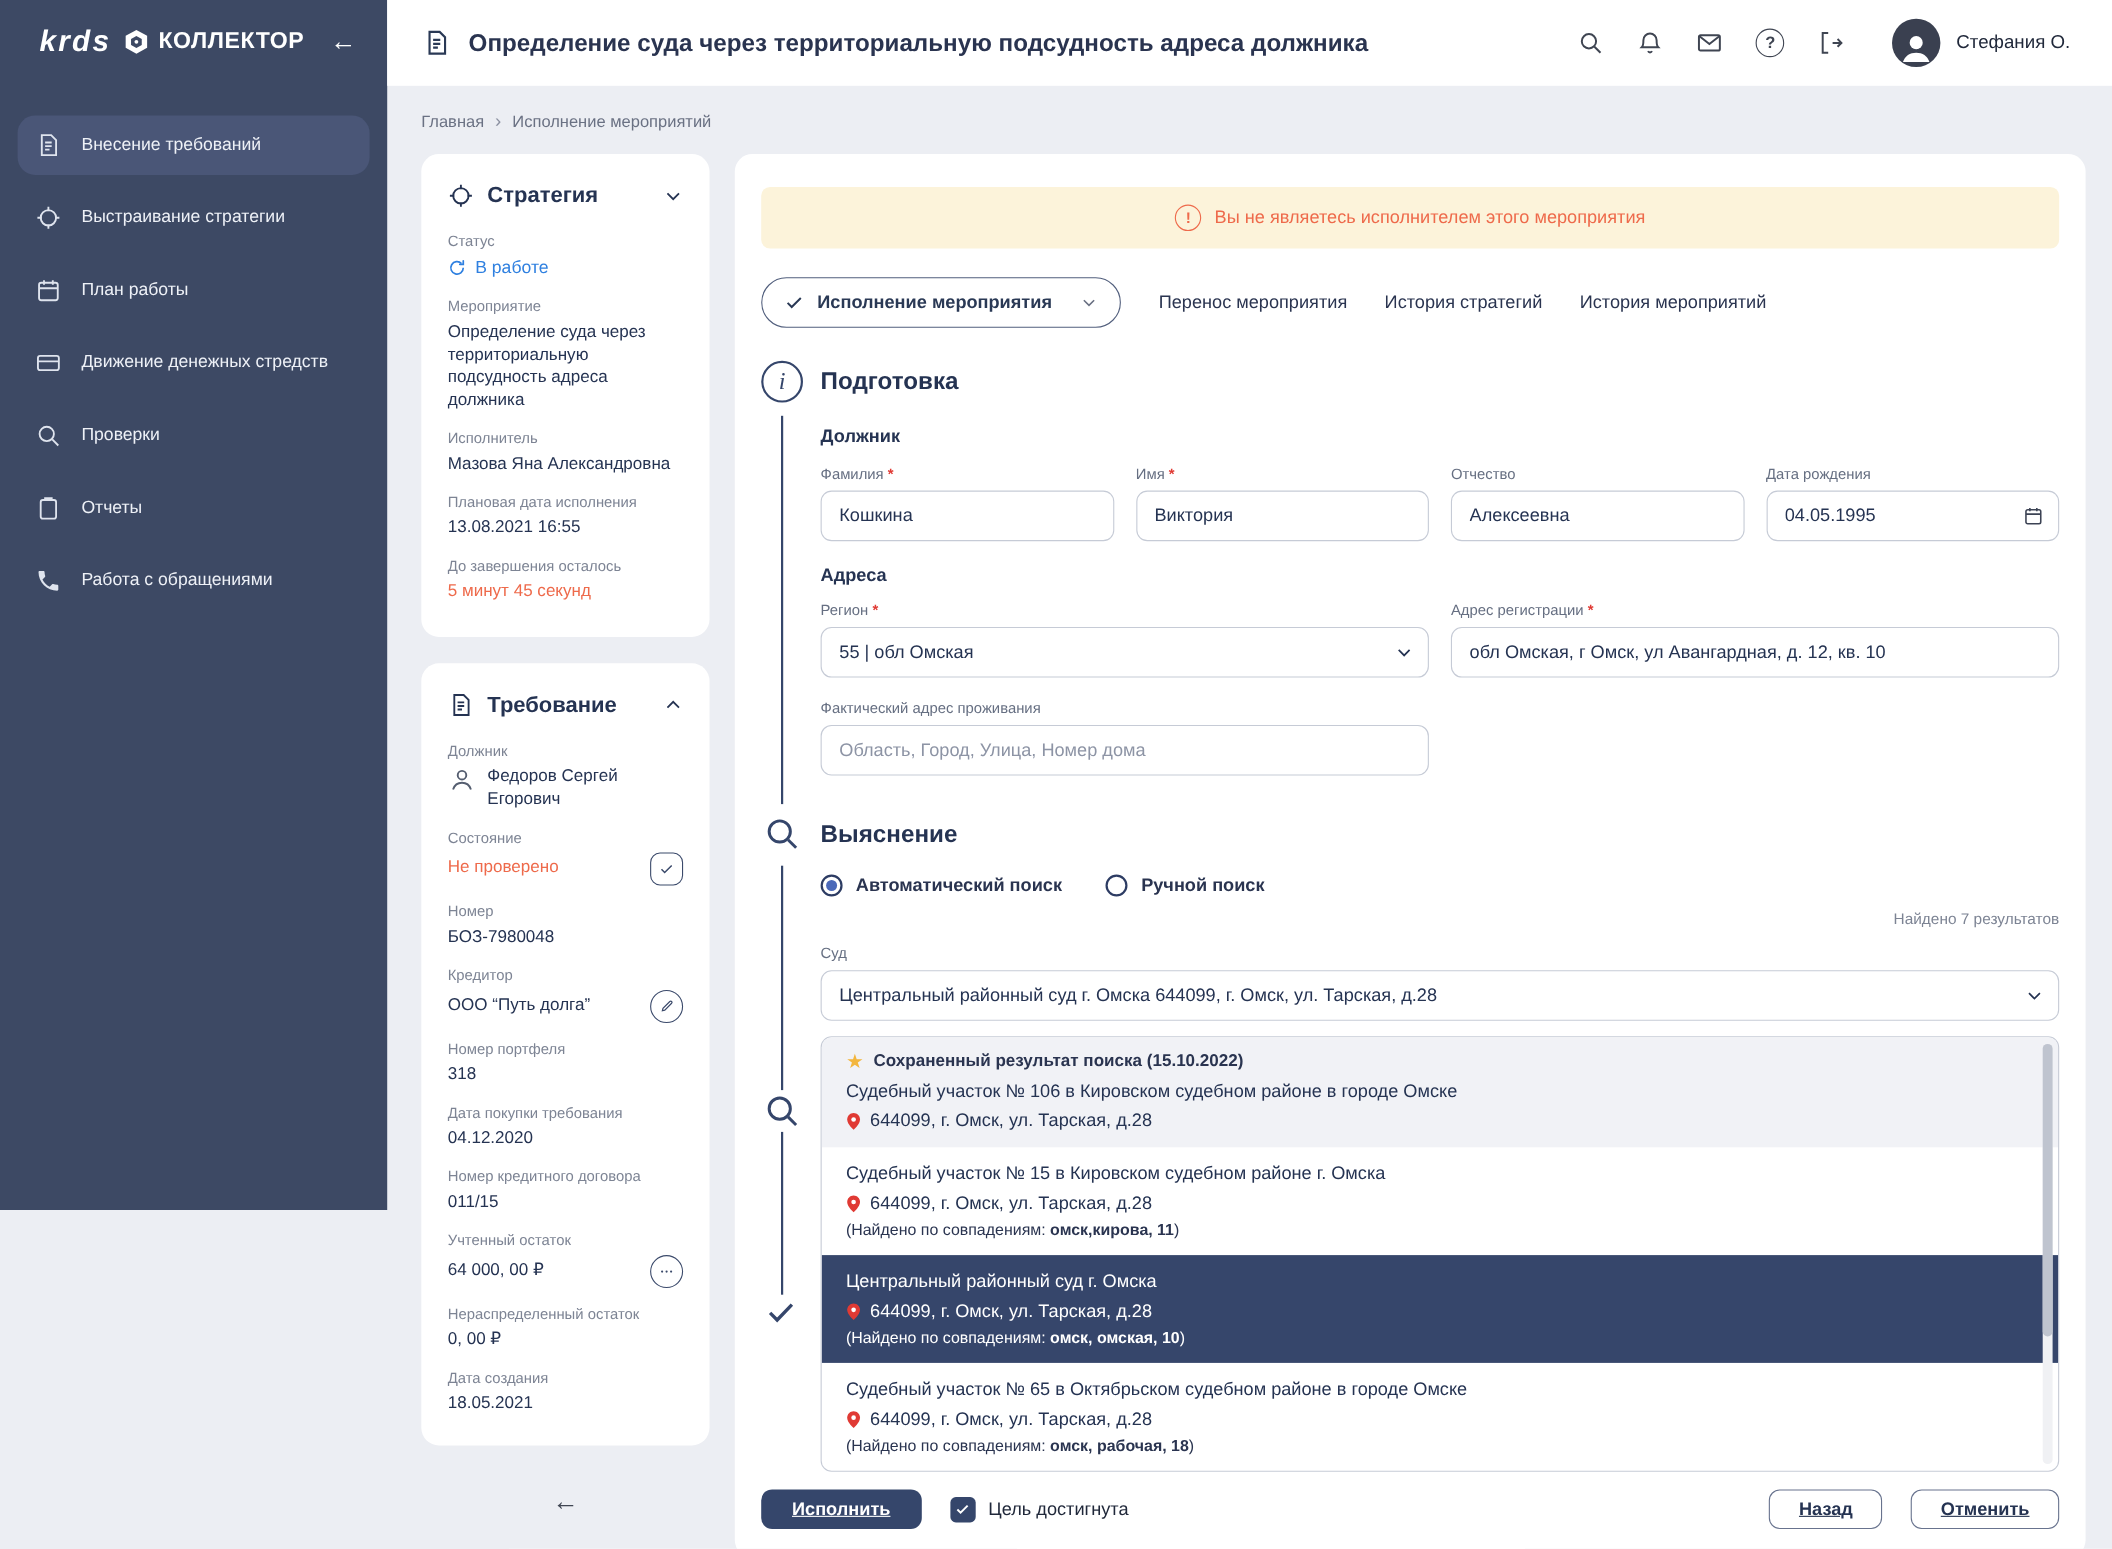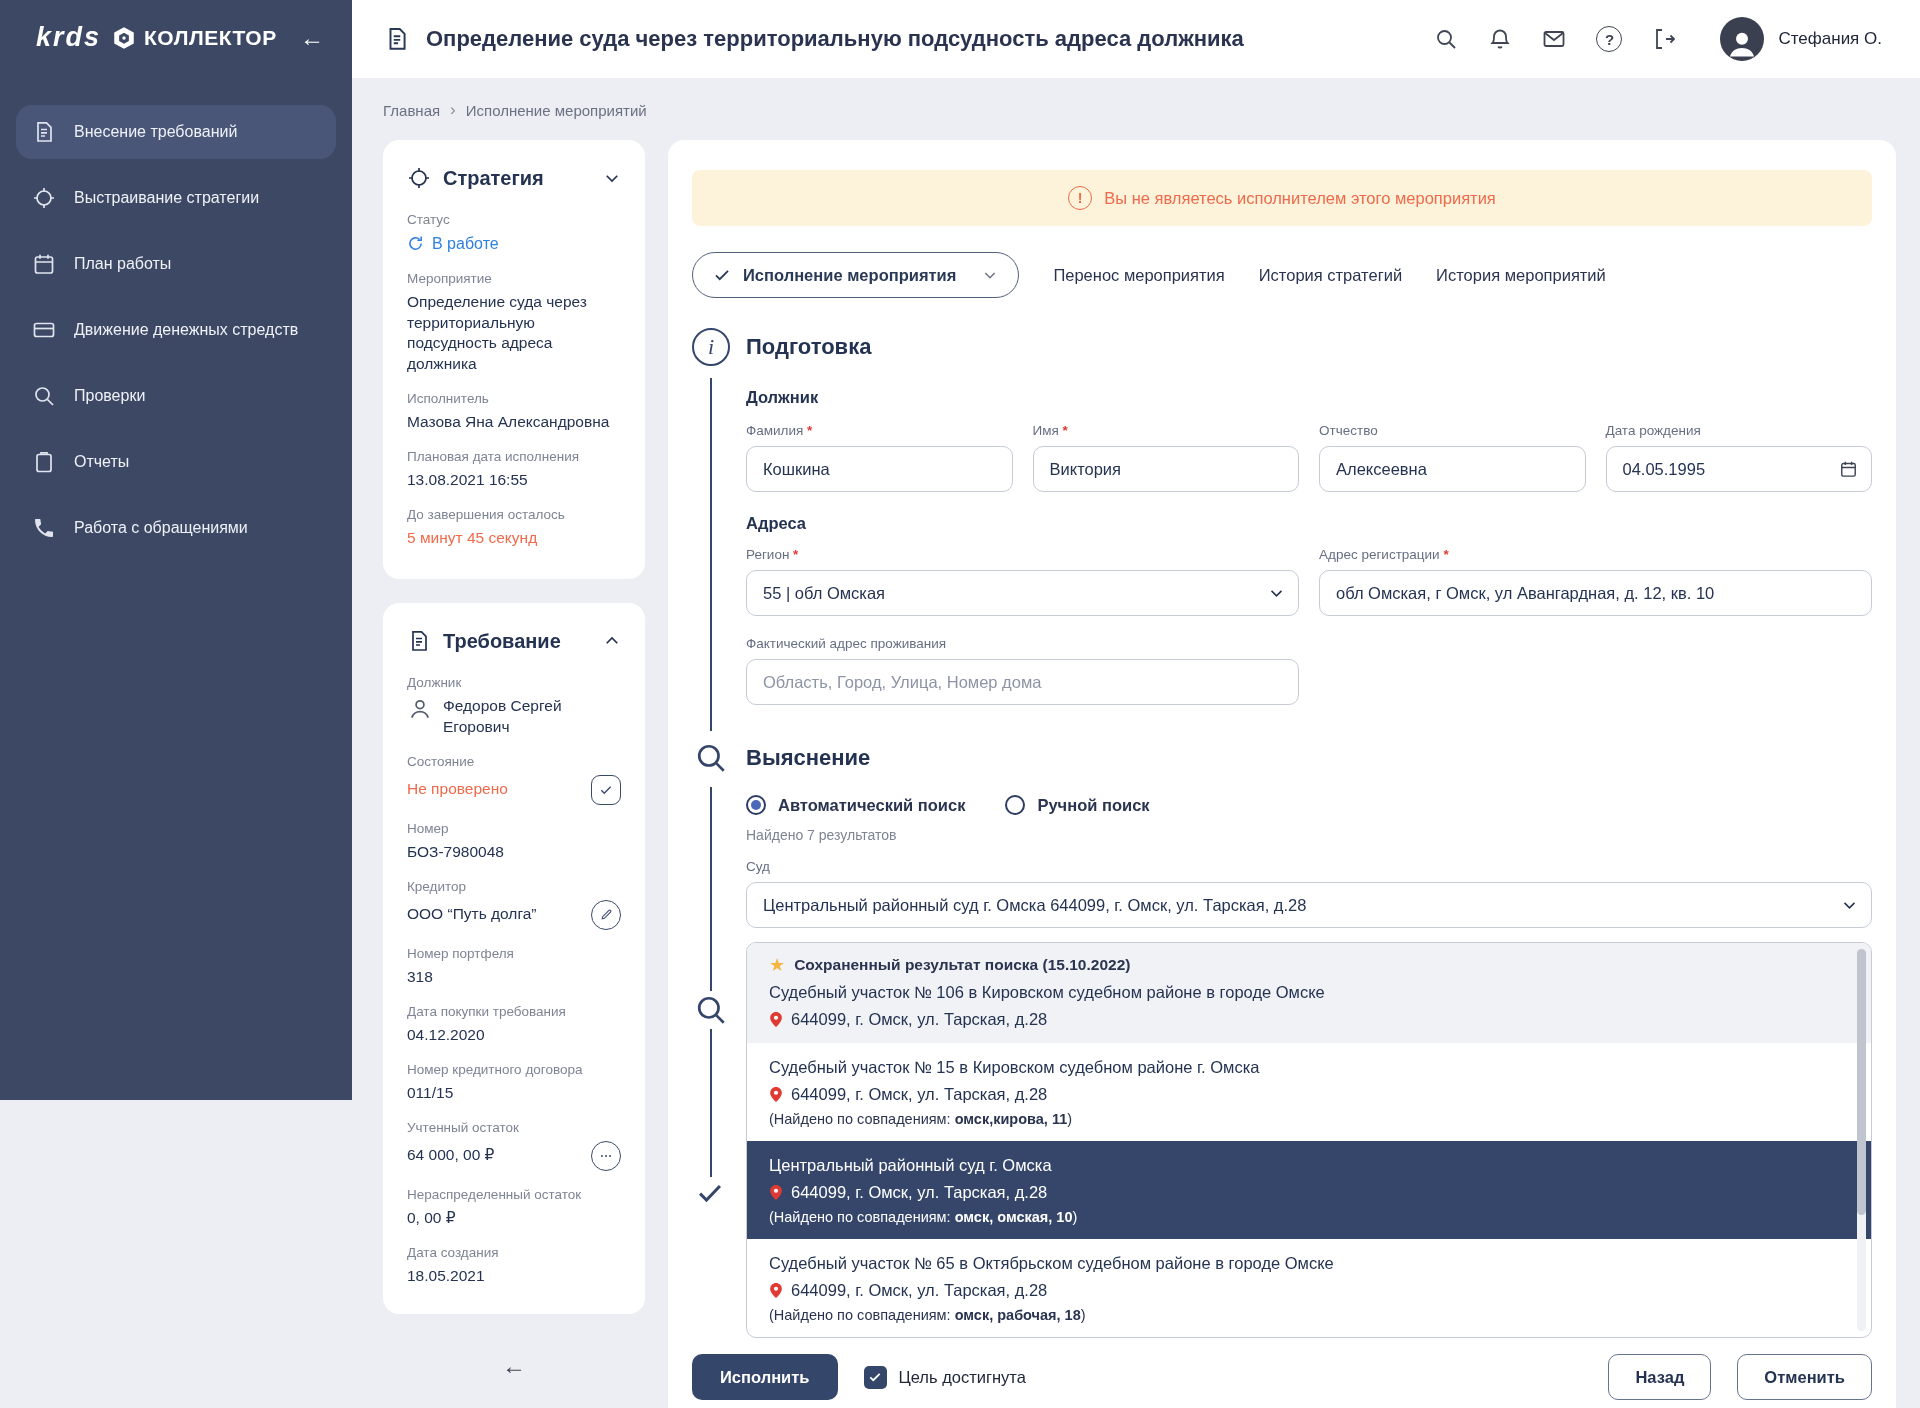--- a/index.html
+++ b/index.html
@@ -106,21 +106,21 @@
   }
   .inp.pad-r { padding-right:44px; }
   .inp::placeholder { color:#8d94a5; }
   .inp-ico { position:absolute; right:14px; top:50%; transform:translateY(-50%); color:#3c4354; cursor:pointer; }
 
   .radios { display:flex; align-items:center; gap:40px; margin-top:18px; }
   .radio { display:flex; align-items:center; gap:12px; cursor:pointer; }
   .radio-dot { width:20px; height:20px; border:2px solid #2d3c63; border-radius:50%; position:relative; flex:none; }
   .radio.checked .radio-dot::after { content:""; position:absolute; inset:3px; border-radius:50%; background:#4b69b9; }
   .radio-label { font-size:16.5px; font-weight:700; color:#2a3450; }
-  .result-count { margin-top:12px; font-size:14px; color:#7d8494; }
+  .result-count { margin-top:12px; font-size:14px; color:#7d8494;text-align:right; }
   .court-label { margin-top:16px; font-size:13.5px; color:#666f82; }
   .select { margin-top:8px; position:relative; }
   .select .inp { padding-right:68px; cursor:pointer; }
 
   .droplist { margin-top:14px; border:1px solid #c6cbd6; border-radius:10px; overflow:hidden; position:relative; background:#fff; }
   .drop-item { padding:13px 22px 14px; cursor:pointer; }
   .drop-item.saved { background:#f1f2f6; }
   .drop-item.selected { background:#36466b; color:#fff; }
   .di-head { display:flex; align-items:center; gap:9px; font-size:15.5px; font-weight:700; color:#2a3450; margin-bottom:7px; }
   .star { color:#f3b63e; font-size:18px; line-height:1; }
@@ -128,22 +128,22 @@
   .drop-item.selected .di-title { color:#fff; }
   .di-addr { display:flex; align-items:center; gap:8px; font-size:16.5px; color:#253352; margin-top:6px; }
   .drop-item.selected .di-addr { color:#fff; }
   .di-match { font-size:14.5px; color:#2a3450; margin-top:7px; }
   .drop-item.selected .di-match { color:#fff; }
   .di-match b { font-weight:700; }
   .drop-scroll { position:absolute; right:5px; top:6px; bottom:6px; width:9px; border-radius:5px; background:#f0f1f4; }
   .drop-thumb { position:absolute; right:0; top:0; width:9px; height:266px; border-radius:5px; background:#bfc4cf; cursor:pointer; }
 
   .footer-row { display:flex; align-items:center; margin-top:16px; gap:26px; }
-  .btn { height:46px; border-radius:10px; font-size:16.5px; font-weight:700; font-family:inherit;
-    display:flex; align-items:center; justify-content:center; cursor:pointer; border:none; }
+  .btn { height:36px; border-radius:10px; font-size:16.5px; font-weight:700; font-family:inherit;
+    display:flex; align-items:center; justify-content:center; cursor:pointer; border:none;text-decoration:underline; }
   .btn.primary { background:#35466b; color:#fff; padding:0 28px; }
   .btn.ghost { background:#fff; color:#253352; border:1px solid #68738e; padding:0 26px; }
   .goal { display:flex; align-items:center; gap:12px; cursor:pointer; }
   .goal-box { width:23px; height:23px; border-radius:5px; background:#35466b; display:flex; align-items:center; justify-content:center; flex:none; }
   .goal-label { font-size:16.5px; color:#20283a; }
   .spacer { flex:1; }
 </style>
 </head>
 <body>
 

